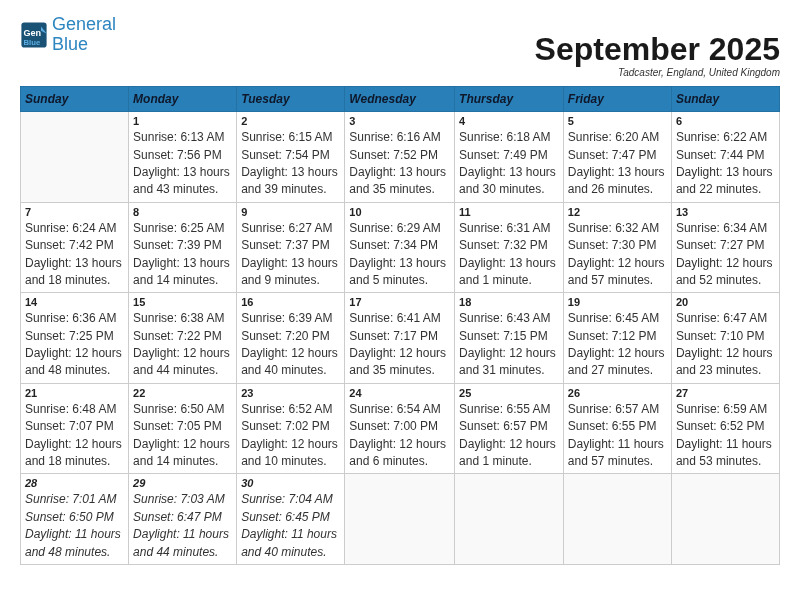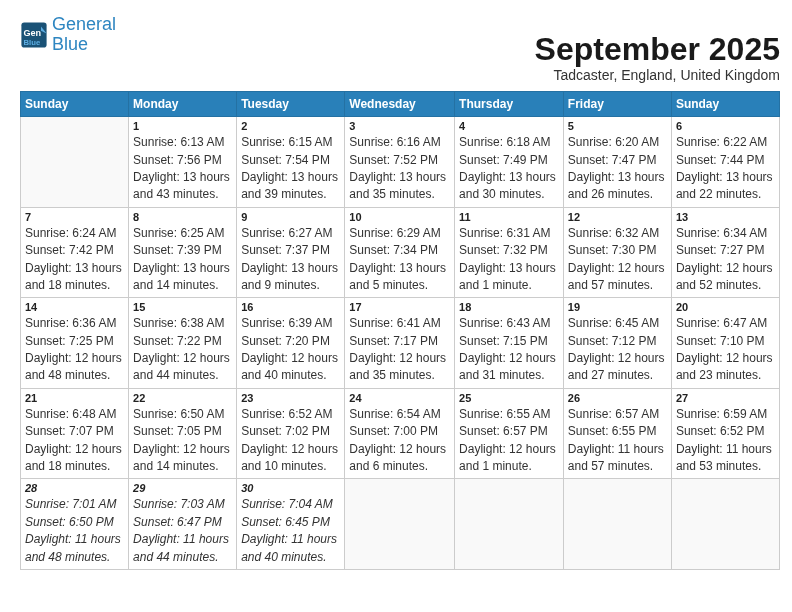--- a/index.html
+++ b/index.html
@@ -42,36 +42,38 @@
       text-align: right;
       margin-top: 17px;
     }
     .month-title {
       font-size: 32px;
       font-weight: bold;
       color: #1a1a1a;
       line-height: 1.1;
     }
     .location {
-      font-size: 14px;
+      font-size: 10px;
       color: #333;
+      font-style: italic;
     }
     .calendar {
       width: 100%;
       border-collapse: collapse;
       border: 1px solid #ccc;
     }
     .calendar th {
       background-color: #2980b9;
-      color: #ffffff;
+      color: #0f172a;
       font-size: 12px;
       font-weight: bold;
       padding: 5px 4px;
       text-align: left;
       border: 1px solid #2471a3;
+      font-style: italic;
     }
     .calendar td {
       vertical-align: top;
       padding: 3px 4px;
       border: 1px solid #ccc;
       font-size: 9.5px;
       color: #222;
       width: 113px;
       height: 88px;
       background: #fff;

